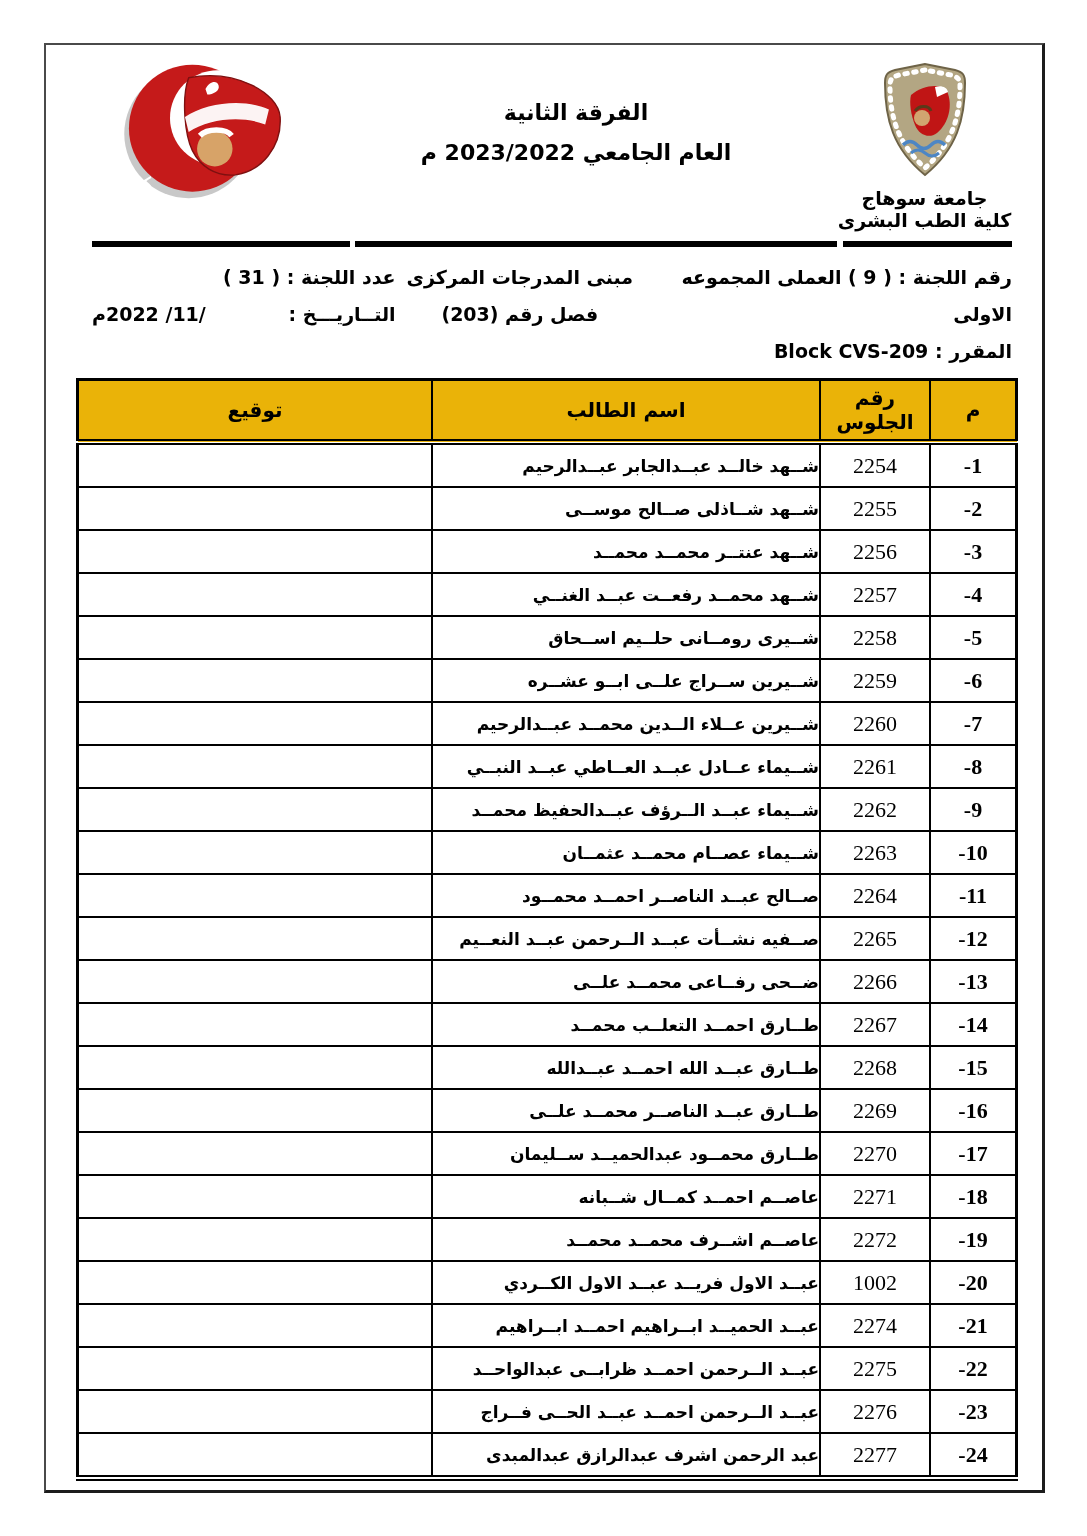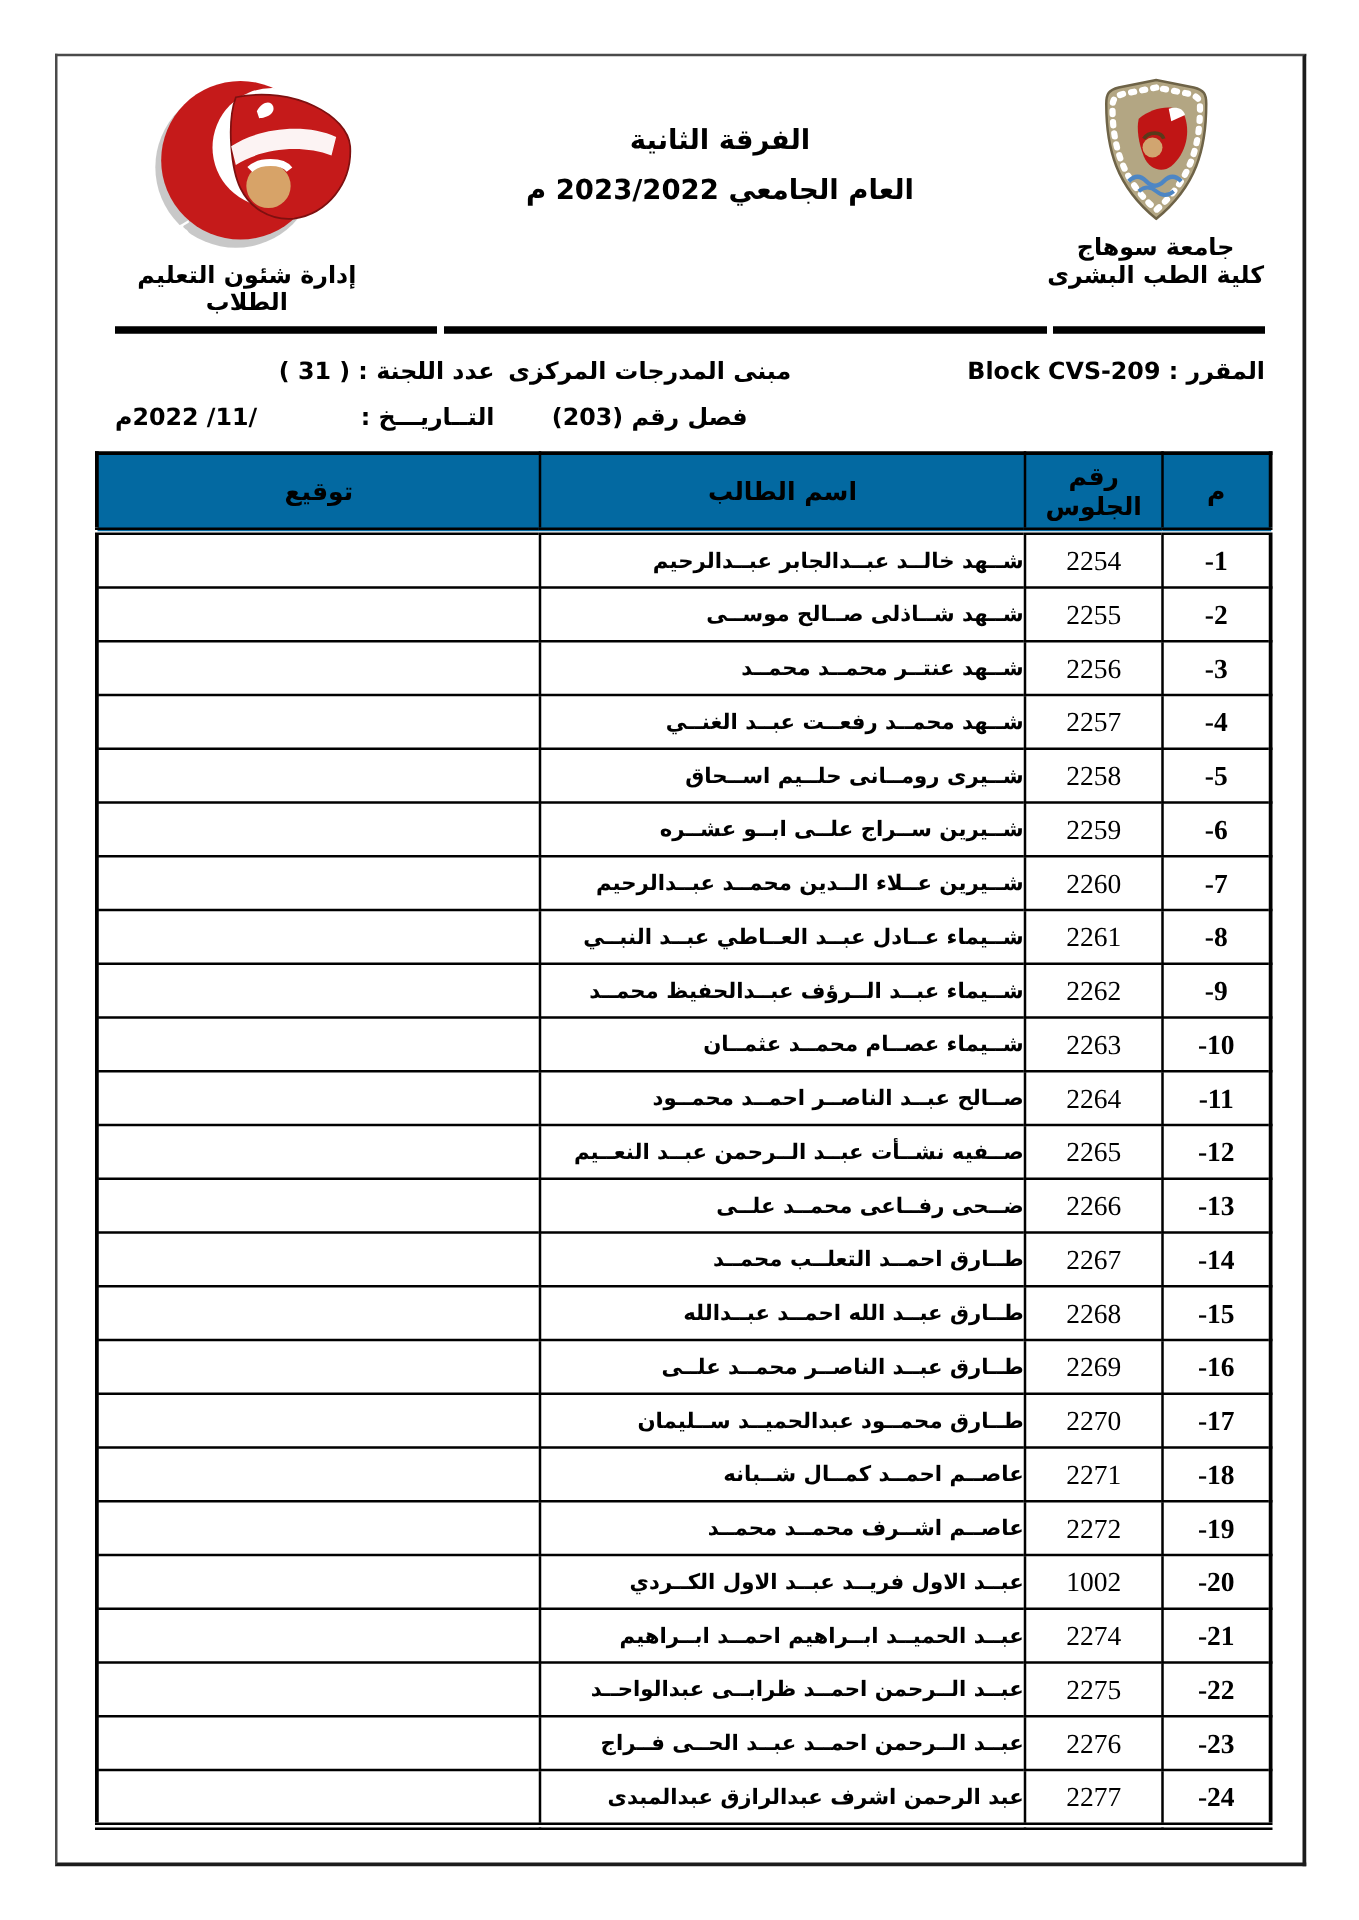--- a/index.html
+++ b/index.html
@@ -22,21 +22,21 @@
   .com-col-right{flex:0 0 40%;text-align:right;}
   .com-col-center{flex:0 0 27%;text-align:center;}
   .com-col-left{flex:1;}
   .com-col-left .l1{text-align:right;}
   .com-col-left .l2{display:flex;direction:rtl;justify-content:space-between;}
   
   table.students{direction:rtl;border-collapse:collapse;table-layout:fixed;
                  margin:8px 22px 0 0; 
                  margin-right:22px;margin-left:30px;width:942px;
                  border:3px solid #000;border-bottom:6px double #000;}
-  table.students th{background:#0369a1;border:2px solid #000;border-bottom:6px double #000;
+  table.students th{background:#eab308;border:2px solid #000;border-bottom:6px double #000;
                     font-weight:bold;font-size:20px;line-height:1.2;height:58px;padding:0 4px;}
   table.students td{border:2px solid #000;height:41px;overflow:hidden;white-space:nowrap;padding:0;}
   .c-idx{width:76px;} .c-seat{width:100px;} .c-name{width:378px;} .c-sign{width:auto;}
   td.idx{font-family:"Liberation Serif","DejaVu Serif",serif;font-weight:bold;font-size:22px;text-align:center;direction:ltr;}
   td.seat{font-family:"Liberation Serif","DejaVu Serif",serif;font-weight:normal;font-size:22px;text-align:center;direction:ltr;margin-left:32px;}
   td.name{font-weight:bold;font-size:17px;padding:0 8px 0 4px;direction:rtl;}
 </style>
 </head>
 <body>
 
@@ -70,28 +70,28 @@
         <circle cx="104" cy="72" r="68" fill="#c51a1a"></circle>
         <circle cx="131" cy="61" r="51" fill="#ffffff"></circle>
         <path d="M100 18 C150 8 196 34 198 60 C200 92 178 118 150 122 C128 124 112 112 104 96 C96 80 92 40 100 18 Z" fill="#c51a1a" stroke="#7e1010" stroke-width="1.5"></path>
         <path d="M96 60 C120 44 160 40 186 52 L182 68 C156 58 122 62 100 76 Z" fill="#ffffff" opacity="0.95"></path>
         <circle cx="128" cy="94" r="19" fill="#d7a368"></circle>
         <path d="M112 80 C120 72 140 72 146 80" stroke="#ffffff" stroke-width="6" fill="none"></path>
         <path d="M118 30 C122 22 130 20 132 26 C134 32 126 36 120 36 Z" fill="#ffffff"></path>
         <text x="26" y="62" transform="rotate(-36 26 62)" fill="#ffffff" font-size="17" font-weight="bold">جامعة سوهاج</text>
         <text x="62" y="136" transform="rotate(-12 62 136)" fill="#ffffff" font-size="17" font-weight="bold">كلية الطب</text>
       </svg>
-      <div class="dept-label">إدارة شئون التعليم الطلاب</div>
     </div>
   </div>
 
   <div class="sep"></div>
 
   <div class="committee">
     <div class="com-col-right">
+      <div>رقم اللجنة : ( 9 ) العملى المجموعه الاولى</div>
       <div>المقرر : Block CVS-209</div>
     </div>
     <div class="com-col-center">
       <div>مبنى المدرجات المركزى</div>
       <div>فصل رقم (203)</div>
     </div>
     <div class="com-col-left">
       <div class="l1">عدد اللجنة : ( 31 )</div>
       <div class="l2">
         <span>التــاريـــخ :</span>

